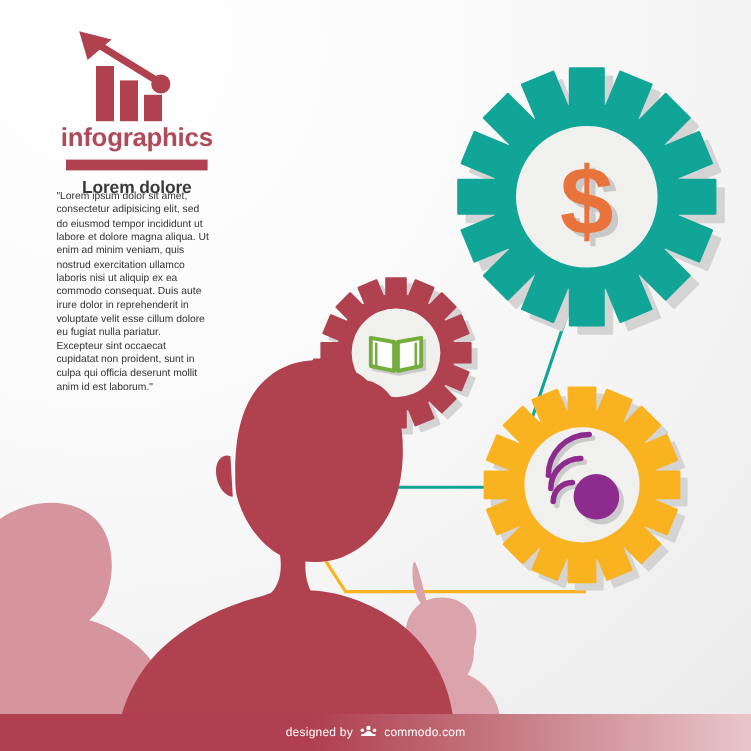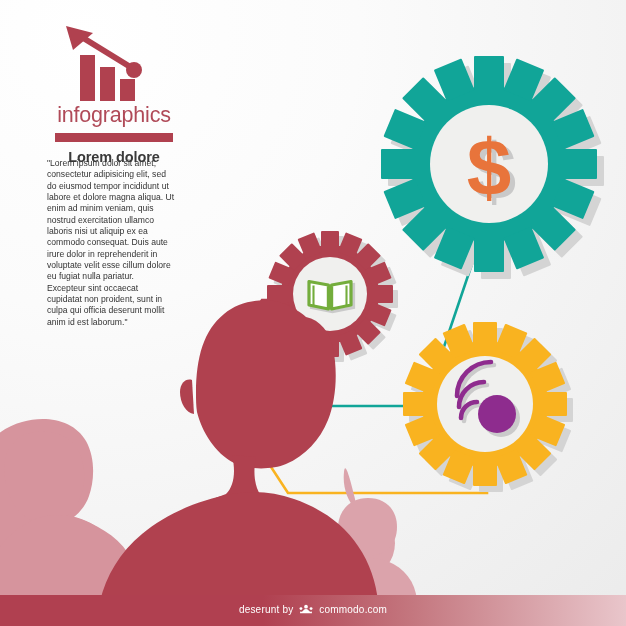--- a/index.html
+++ b/index.html
@@ -19,21 +19,21 @@
   #svg-art { position:absolute; inset:0; width:626px; height:626px; }
 
   
   #logo-block {
     position:absolute; left:34px; top:24px; width:160px;
     text-align:center;
   }
   #logo-mark { position:relative; width:112px; height:78px; margin:0 auto; }
   #logo-wordmark {
     font-size:21.5px; letter-spacing:-0.2px;
-    color:#b04a58; font-weight:400;
+    color:#b04a58; font-weight:700;
     margin-top:1px;
   }
   #logo-rule {
     width:118px; height:9px; background:#b0414f;
     margin:5px auto 0 auto;
   }
   #logo-subtitle {
     font-size:14.5px; color:#3a3a3a; font-weight:700;
     margin-top:7px; letter-spacing:-0.1px;
   }
@@ -367,21 +367,21 @@
     </div>
     <div id="logo-wordmark">infographics</div>
     <div id="logo-rule"></div>
     <div id="logo-subtitle">Lorem dolore</div>
   </div>
 
   <div id="body-copy">"Lorem ipsum dolor sit amet, consectetur adipisicing elit, sed do eiusmod tempor incididunt ut labore et dolore magna aliqua. Ut enim ad minim veniam, quis nostrud exercitation ullamco laboris nisi ut aliquip ex ea commodo consequat. Duis aute irure dolor in reprehenderit in voluptate velit esse cillum dolore eu fugiat nulla pariatur. Excepteur sint occaecat cupidatat non proident, sunt in culpa qui officia deserunt mollit anim id est laborum."</div>
 
   <div id="footer-bar">
     <div id="footer-text">
-      <span>deserunt by</span>
+      <span>designed by</span>
       <span class="crown">
         <svg viewBox="0 0 16 13" width="14" height="11">
           <path d="M 1,11 L 15,11 L 15,9 C 15,9 13.5,9.5 12,8.5 C 10.8,7.7 10.2,6 8,6 C 5.8,6 5.2,7.7 4,8.5 C 2.5,9.5 1,9 1,9 Z" fill="#ffffff"></path>
           <circle cx="8" cy="3.2" r="2.2" fill="#ffffff"></circle>
           <circle cx="2" cy="5.4" r="1.7" fill="#ffffff"></circle>
           <circle cx="14" cy="5.4" r="1.7" fill="#ffffff"></circle>
         </svg>
       </span>
       <span>commodo.com</span>
     </div>

